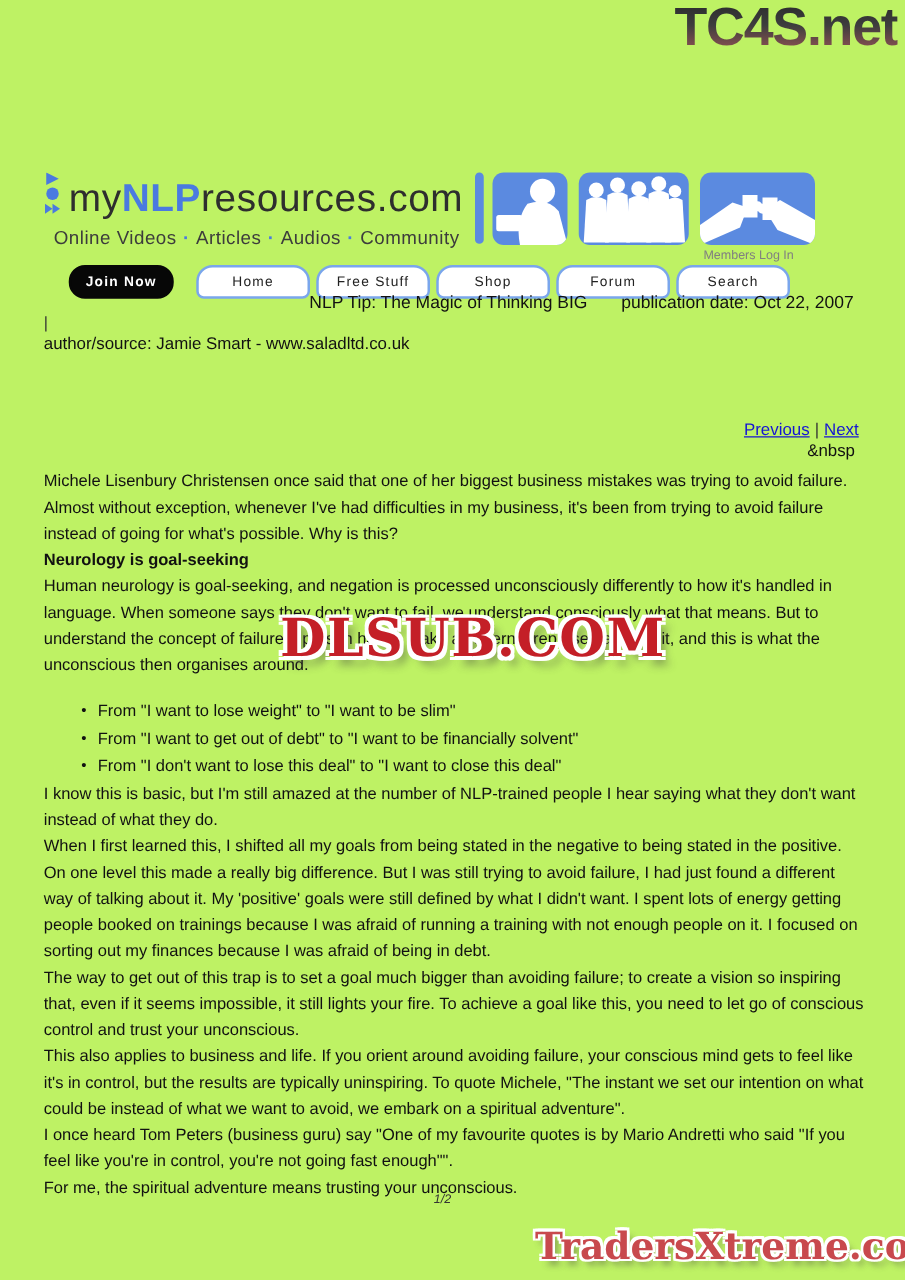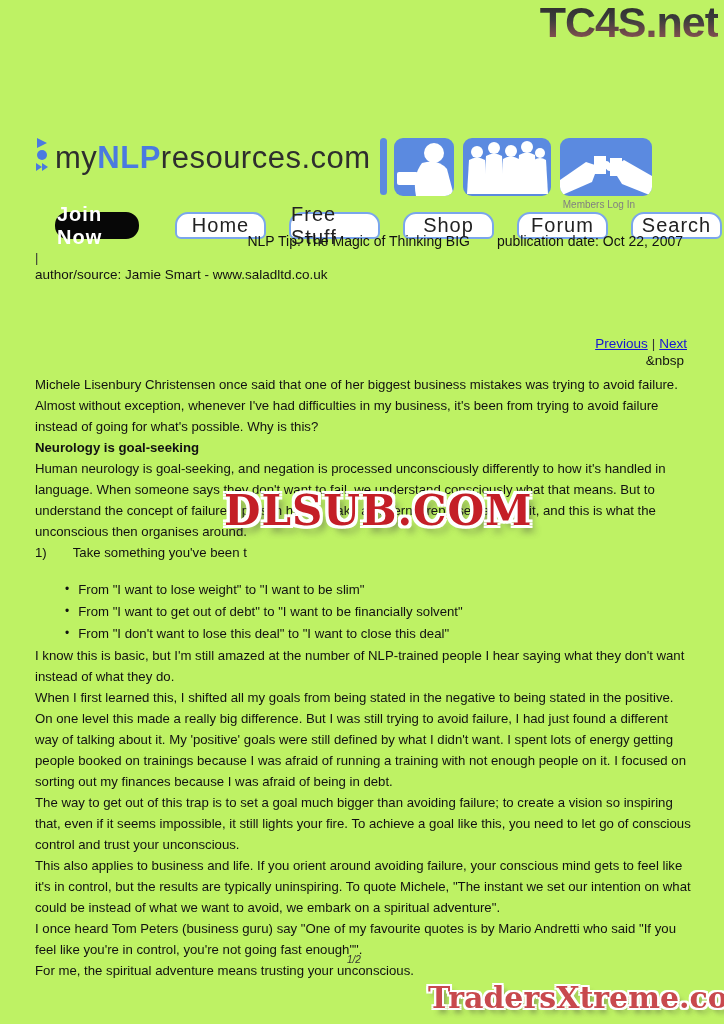--- a/index.html
+++ b/index.html
@@ -21,21 +21,21 @@
   .tagline{margin-top:3px;margin-left:8px;font-size:15px;color:#3c3c3c;letter-spacing:0.4px;white-space:nowrap;}
   .tagline .dot{color:#4a7ae0;margin:0 5px;font-weight:bold;}
   .divider-bar{width:7px;height:57px;background:#5b8ae0;border-radius:4px;margin:0 7px 0 9px;}
   .tiles{display:flex;gap:9px;}
   .tile{background:#5b8ae0;border-radius:9px;height:58px;overflow:hidden;}
   .tile svg{display:block;}
   .members-login{position:absolute;top:199px;left:435px;width:200px;text-align:right;
                  font-size:10px;color:#808080;}
 
   
-  .nav-row{position:absolute;top:212px;left:55px;display:flex;gap:23px;font-size:20px;letter-spacing:1px;}
+  .nav-row{position:absolute;top:212px;left:55px;display:flex;gap:5px;font-size:11px;letter-spacing:1px;}
   .tab{height:27px;box-sizing:border-box;display:flex;align-items:center;justify-content:center;
        border:2px solid #7aa6ec;border-radius:13px 13px 6px 6px;background:#fff;width:91px;color:#222;cursor:pointer;}
   .tab--active{background:#070707;color:#fff;border-color:#070707;font-weight:bold;width:84px;
                margin-right:13px;border-radius:13px;}
 
   
   .title-row{position:absolute;top:233px;left:0;right:41px;text-align:right;font-size:14px;color:#111;}
   .title-row .title{font-weight:normal;}
   .title-row .pubdate{margin-left:27px;}
   .pipe{position:absolute;top:250px;left:35px;font-size:13px;color:#333;}
@@ -83,20 +83,21 @@
         <span class="logo-mark">
           <svg width="17" height="36" viewBox="0 0 17 36">
             <polygon points="2,0 12,5 2,10" fill="#4a7ae0"></polygon>
             <circle cx="7" cy="17" r="5" fill="#4a7ae0"></circle>
             <polygon points="1,25 7,29 1,33" fill="#4a7ae0"></polygon>
             <polygon points="7,25 13,29 7,33" fill="#4a7ae0"></polygon>
           </svg>
         </span>
         <span class="logo-text"><span>my</span><span class="nlp">NLP</span><span>resources.com</span></span>
       </div>
+      <div class="tagline"><span>Online Videos</span><span class="dot">·</span><span>Articles</span><span class="dot">·</span><span>Audios</span><span class="dot">·</span><span>Community</span></div>
     </div>
 
     <div class="divider-bar"></div>
 
     <div class="tiles">
       <div class="tile" style="width:60px">
         <svg width="60" height="58" viewBox="0 0 60 58">
           <circle cx="40" cy="15" r="10" fill="#fff"></circle>
           <path d="M28 25 Q44 20 53 31 L60 58 L22 58 Q18 38 28 25 Z" fill="#fff"></path>
           <path d="M23 35 Q31 28 36 33 L31 46 L21 44 Z" fill="#fff"></path>
@@ -148,21 +149,20 @@
 
   <div class="prevnext">
     <a>Previous</a><span class="sep">|</span><a>Next</a>
   </div>
   <div class="nbsp-line">&amp;nbsp</div>
 
   <div class="body-text">
     <p>Michele Lisenbury Christensen once said that one of her biggest business mistakes was trying to avoid failure. Almost without exception, whenever I've had difficulties in my business, it's been from trying to avoid failure instead of going for what's possible. Why is this?</p>
     <p class="bold-head">Neurology is goal-seeking</p>
     <p> Human neurology is goal-seeking, and negation is processed unconsciously differently to how it's handled in language. When someone says they don't want to fail, we understand consciously what that means. But to understand the concept of failure a person has to make an internal representation of it, and this is what the unconscious then organises around.</p>
-    <p class="num-item"><span>1)</span><span class="num-text">Take something you've been t</span></p>
     <ul class="bullets">
       <li>From "I want to lose weight" to "I want to be slim"</li>
       <li>From "I want to get out of debt" to "I want to be financially  solvent"</li>
       <li>From "I don't want to lose this deal" to "I want to close this deal"</li>
     </ul>
     <p class="after-bullets">I know this is basic, but I'm still amazed at the number of NLP-trained people I hear saying what they don't want instead of what they do.</p>
     <p>When I first learned this, I shifted all my goals from being stated in the negative to being stated in the positive. On one level this made a really big difference. But I was still trying to avoid failure, I had just found a different way of talking about it. My 'positive' goals were still defined by what I didn't want. I spent lots of energy getting people booked on trainings because I was afraid of running a training with not enough people on it. I focused on sorting out my finances because I was afraid of being in debt.</p>
     <p>The way to get out of this trap is to set a goal much bigger than avoiding failure; to create a vision so inspiring that, even if it seems impossible, it still lights your fire. To achieve a goal like this, you need to let go of conscious control and trust your unconscious.</p>
     <p>This also applies to business and life. If you orient around avoiding failure, your conscious mind gets to feel like it's in control, but the results are typically uninspiring. To quote Michele, "The instant we set our intention on what could be instead of what we want to avoid, we embark on a spiritual adventure".</p>
     <p>I once heard Tom Peters (business guru) say "One of my favourite quotes is by Mario Andretti who said "If you feel like you're in control, you're not going fast enough"".</p>

